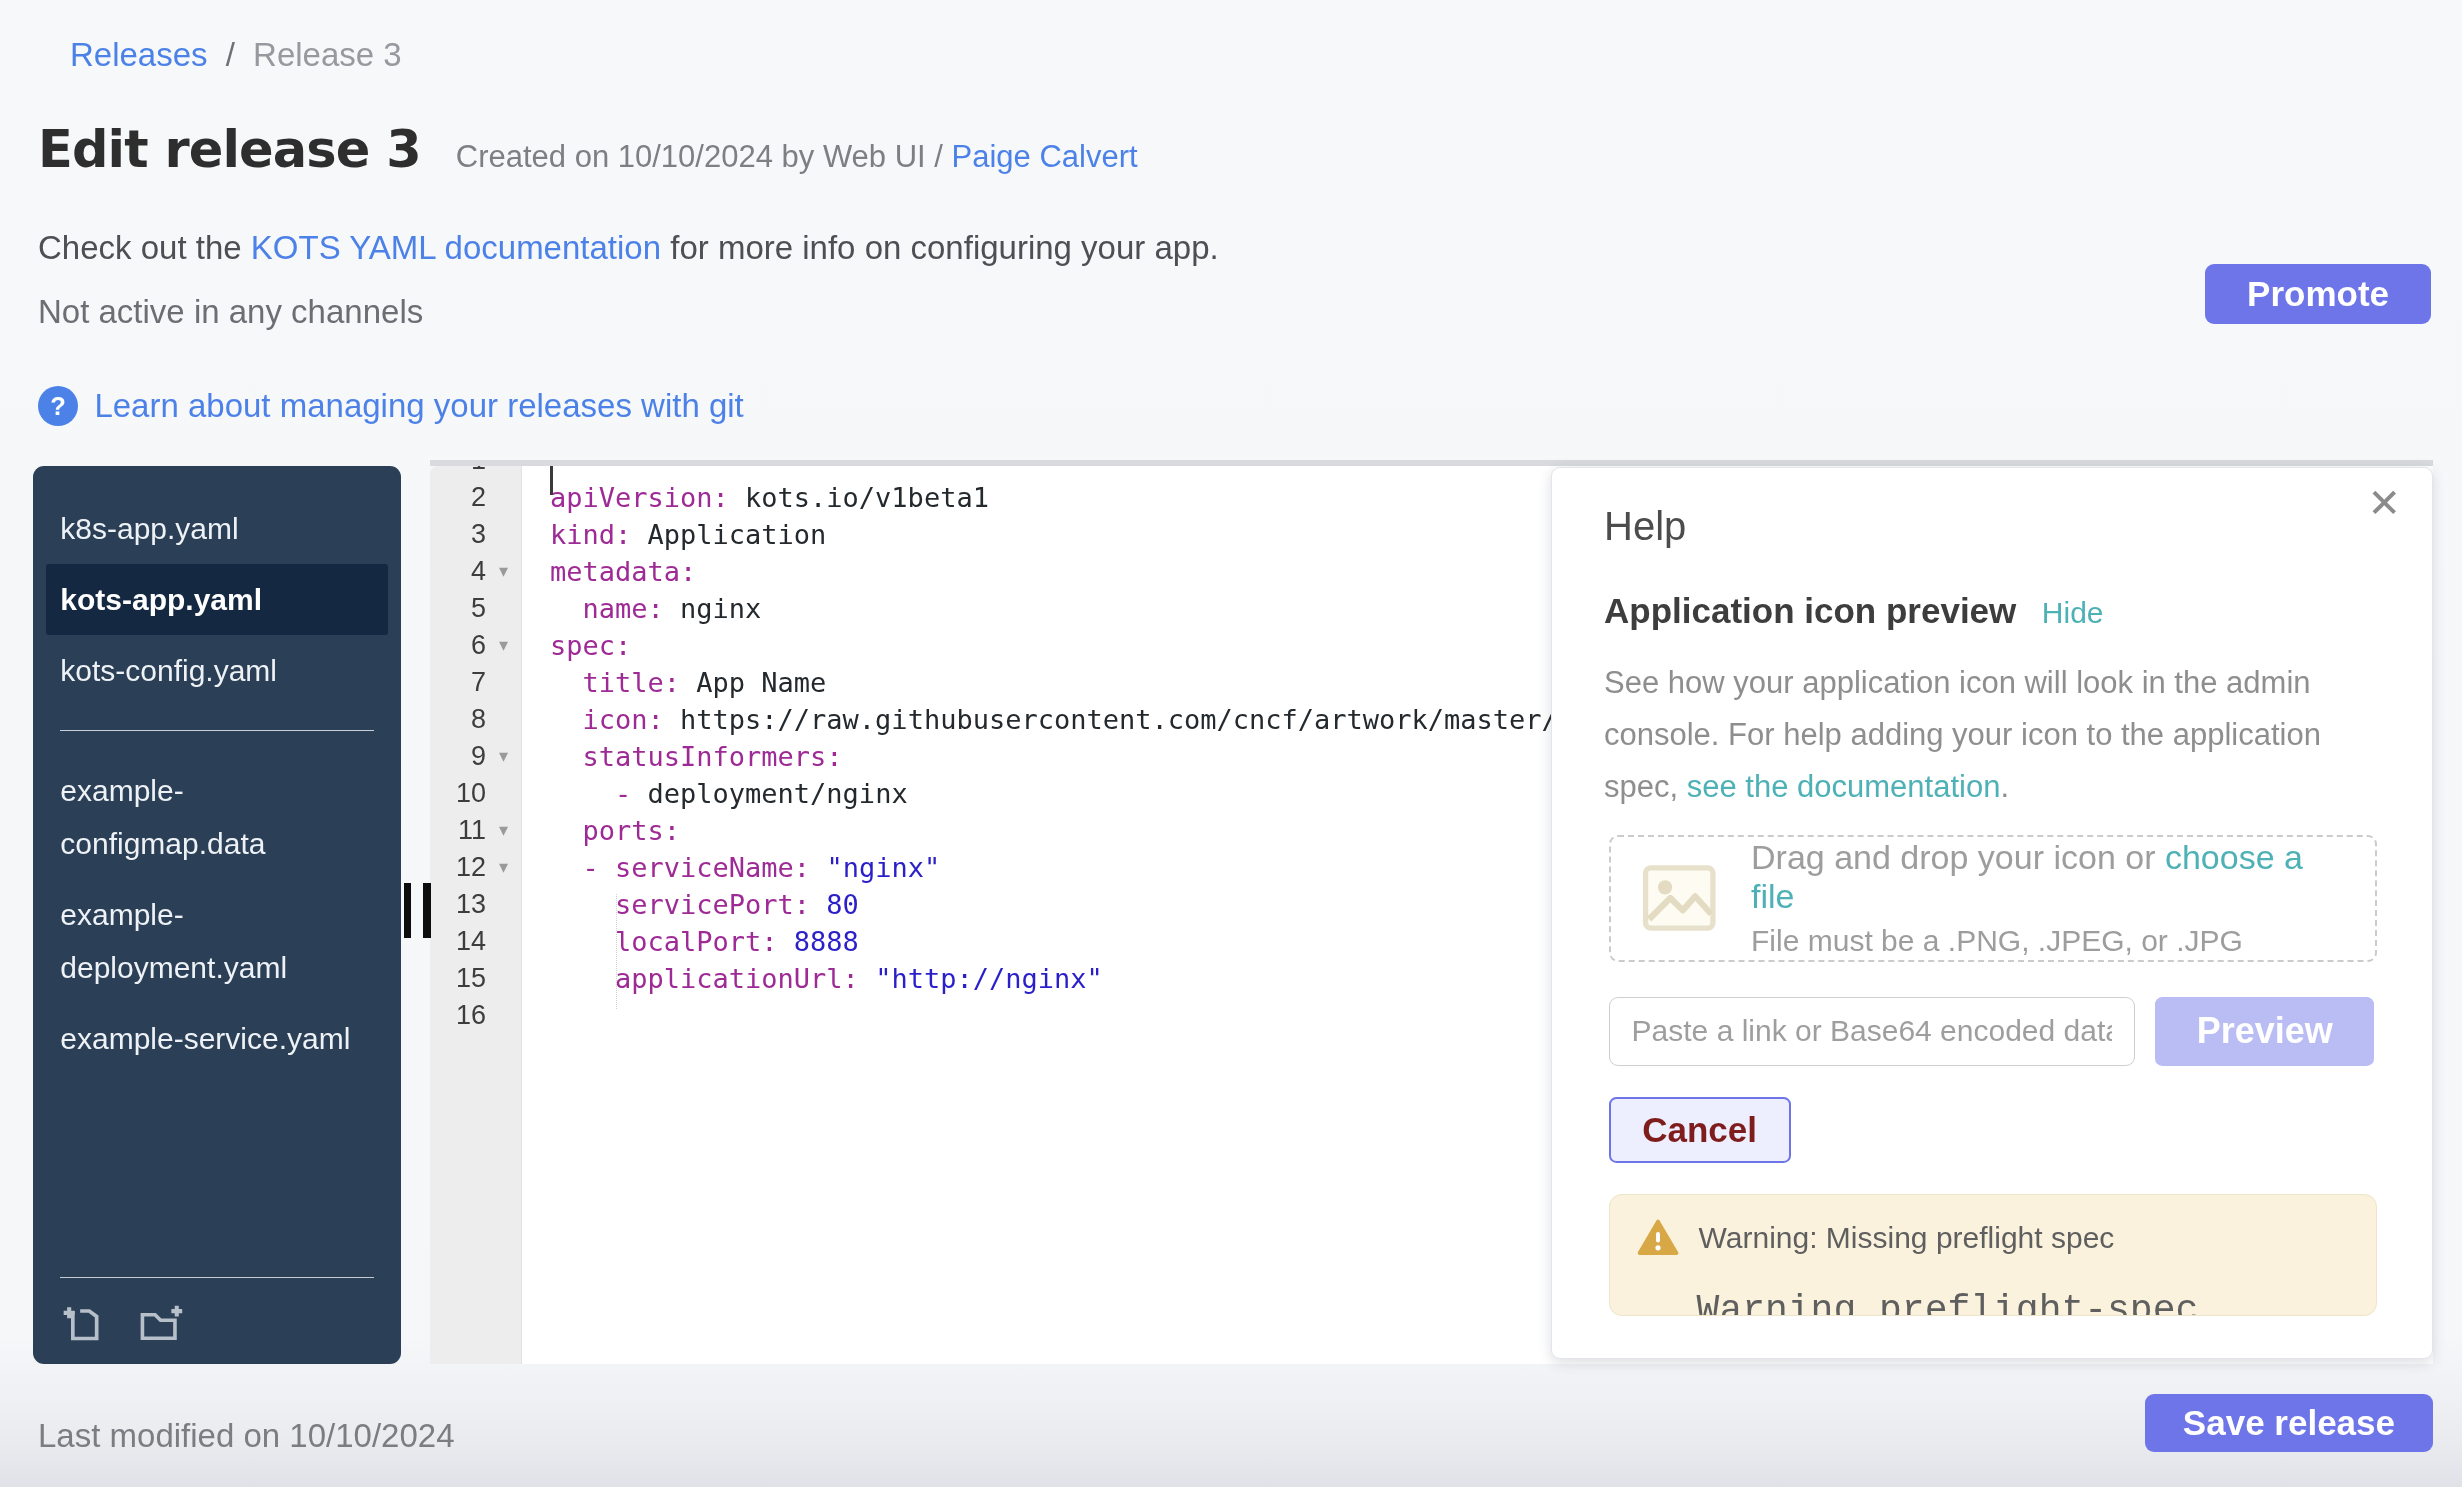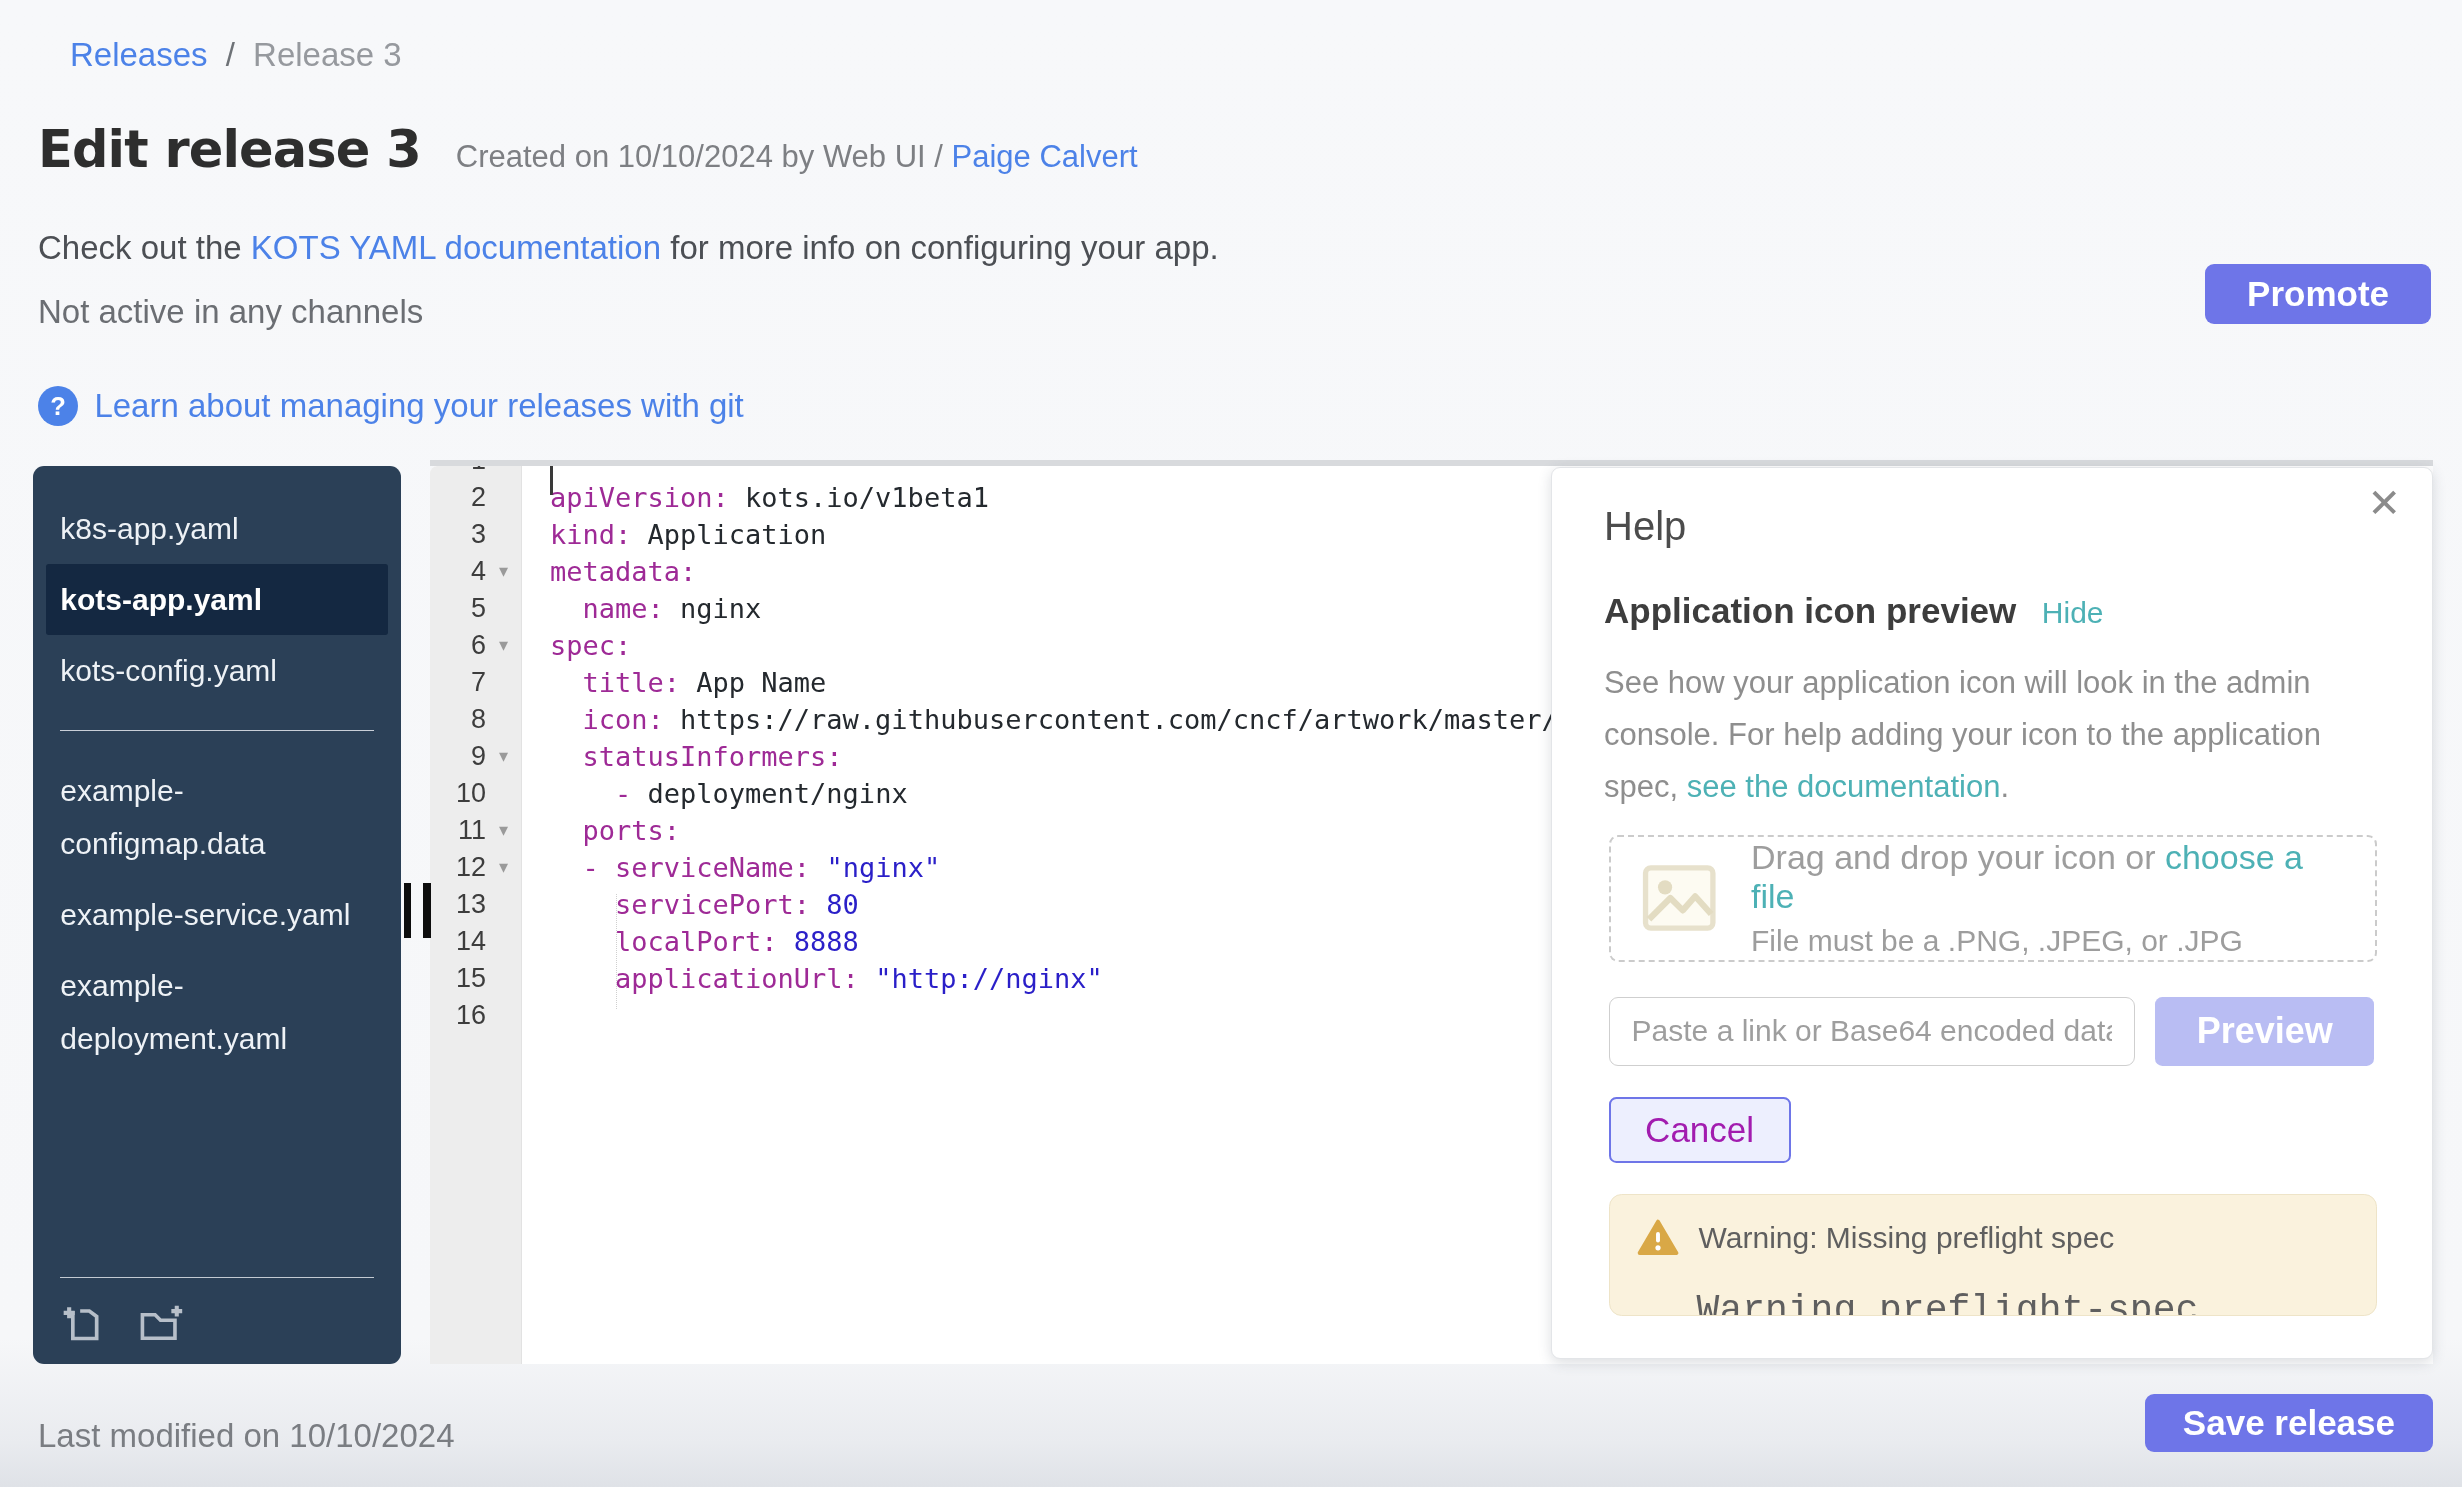--- a/index.html
+++ b/index.html
@@ -85,21 +85,21 @@
   .dz-text .dz-line2{font-size:30px;color:#9d9d9d;margin-top:7.3px;}
 
   .input-row{margin-top:35px;margin-left:4.6px;display:flex;gap:20px;}
   .url-input{width:528px;height:69px;box-sizing:border-box;border:1.8px solid #cfcfcf;border-radius:9px;
     font-size:30px;color:#555;padding:0 22px;font-family:"Liberation Sans",sans-serif;outline:none;}
   .url-input::placeholder{color:#9e9e9e;}
   .preview-btn{width:219px;height:69px;background:var(--preview_disabled,#B9BDF3);color:#fff;
     font-size:36px;font-weight:700;border:none;border-radius:7.3px;cursor:default;}
 
   .cancel-btn{margin-top:31px;margin-left:4.6px;width:182px;height:66px;background:var(--cancel_bg,#EDEFFE);
-    border:2.7px solid var(--accent,#6E75E8);border-radius:7.3px;color:#a21caf;font-size:35px;font-weight:400;cursor:pointer;}
+    border:2.7px solid var(--accent,#6E75E8);border-radius:7.3px;color:#7f1d1d;font-size:35px;font-weight:700;cursor:pointer;}
 
   .warning-box{margin-top:31px;margin-left:4.6px;width:768px;height:122px;box-sizing:border-box;
     background:var(--warning_bg,#FAF2DD);border:0.9px solid #eee4c8;border-radius:12.7px;
     padding:24px 27px;overflow:hidden;}
   .warn-row1{display:flex;align-items:center;gap:20px;font-size:30px;color:#5f5f5f;}
   .warn-row2{margin-top:32px;margin-left:60px;font-size:38px;color:#5f5f5f;font-family:Liberation Mono, monospace;}
   .warn-link{color:var(--warning_link,#3272C2);cursor:pointer;}
 
   
   .last-modified{position:absolute;left:38px;top:1417px;font-size:33px;color:#7a7d82;}
@@ -141,22 +141,22 @@
   <div class="sidebar">
     <div class="file-groups">
       <div>
           <div class="file">k8s-app.yaml</div>
           <div class="file selected">kots-app.yaml</div>
           <div class="file">kots-config.yaml</div>
         </div>
       <hr class="sb-divider">
       <div>
           <div class="file">example-configmap.data</div>
+          <div class="file">example-deployment.yaml</div>
           <div class="file">example-service.yaml</div>
-          <div class="file">example-deployment.yaml</div>
         </div>
     </div>
     <div class="sb-foot">
       <svg width="44" height="44" viewBox="0 0 48 48" fill="none" stroke="#b7bfc9" stroke-width="4">
         <path d="M14 12 v30 h26 v-24 l-8 -6 h-10"></path>
         <path d="M10 8 v12 M4 14 h12" stroke-width="4.5"></path>
       </svg>
       <svg width="47" height="44" viewBox="0 0 52 48" fill="none" stroke="#b7bfc9" stroke-width="4">
         <path d="M6 16 h14 l6 6 h16 v20 h-36 z"></path>
         <path d="M44 6 v12 M38 12 h12" stroke-width="4.5"></path>

